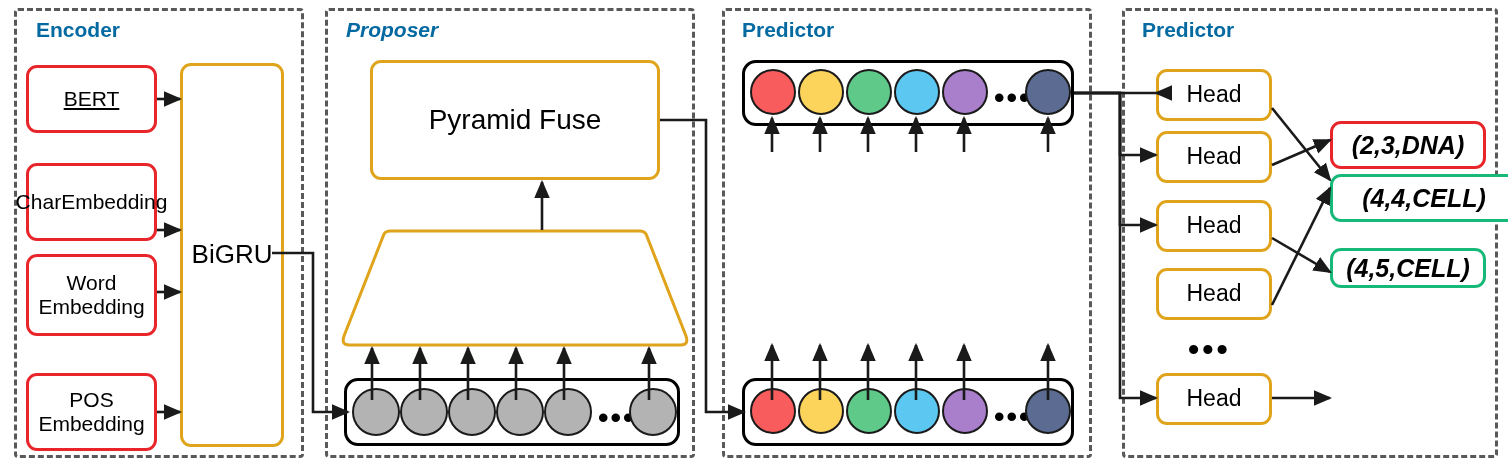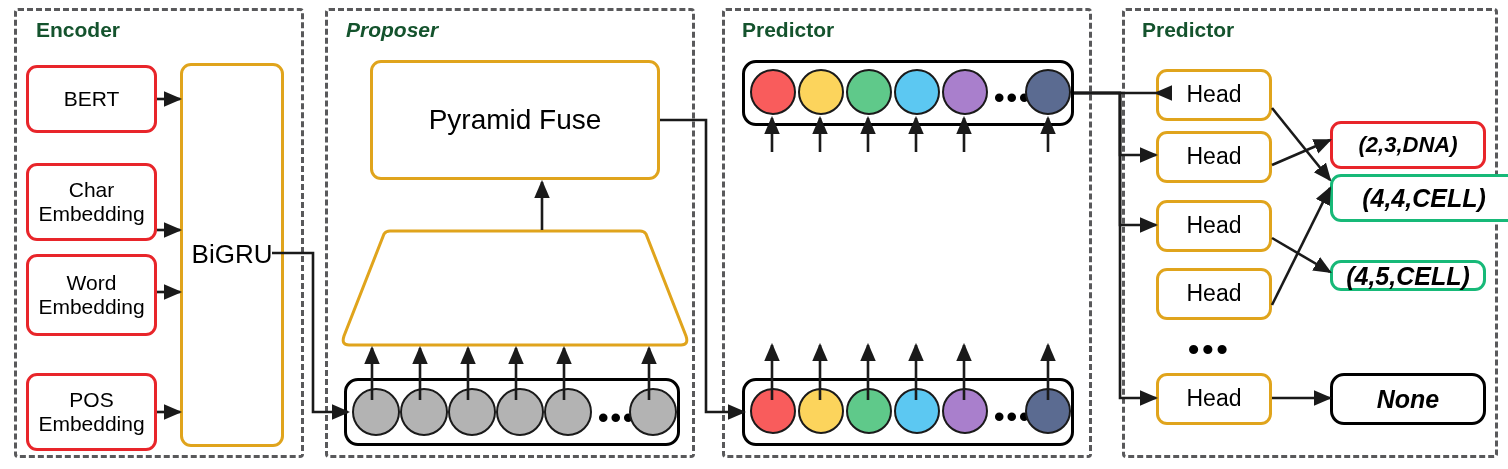--- a/index.html
+++ b/index.html
@@ -31,21 +31,21 @@
     position: absolute;
     border: 3px dashed #59595b;
     border-radius: 4px;
     box-sizing: border-box;
     z-index: 1;
   }
   .group-title {
     position: absolute;
     font-size: 21px;
     font-weight: bold;
-    color: #14532d;
+    color: #0369a1;
     white-space: nowrap;
     z-index: 6;
   }
 
   
   .node {
     position: absolute;
     box-sizing: border-box;
     background: #ffffff;
     display: flex;
@@ -143,25 +143,25 @@
       <path d="M1272,165 L1330,140"></path>
       <path d="M1272,238 L1330,272"></path>
       <path d="M1272,305 L1330,188"></path>
       <path d="M1272,398 L1330,398"></path>
     </g>
   </svg>
 
   <div class="group" style="left:14px; top:8px; width:290px; height:450px;"></div>
   <div class="group-title" style="left:36px; top:18px;">Encoder</div>
 
-  <div class="node n-red" style="left:26px; top:65px; width:131px; height:68px; font-size:21px;">
+  <div class="node n-red" style="left:26px; top:65px; width:131px; height:68px; font-size:21px;text-decoration:underline;">
     <span>BERT</span>
   </div>
 
-  <div class="node n-red" style="left:26px; top:163px; width:131px; height:78px; font-size:21px; flex-direction:column;">
+  <div class="node n-red" style="left:26px; top:163px; width:131px; height:78px; font-size:21px; flex-direction:row;">
     <span>Char</span>
     <span>Embedding</span>
   </div>
 
   <div class="node n-red" style="left:26px; top:254px; width:131px; height:82px; font-size:21px; flex-direction:column;">
     <span>Word</span>
     <span>Embedding</span>
   </div>
 
   <div class="node n-red" style="left:26px; top:373px; width:131px; height:78px; font-size:21px; flex-direction:column;">
@@ -228,26 +228,23 @@
     <span>Head</span>
   </div>
   <div class="node n-gold" style="left:1156px; top:268px; width:116px; height:52px; font-size:23px;">
     <span>Head</span>
   </div>
   <div class="vdots" style="left:1188px; top:333px;">•••</div>
   <div class="node n-gold" style="left:1156px; top:373px; width:116px; height:52px; font-size:23px;">
     <span>Head</span>
   </div>
 
-  <div class="node n-red italic" style="left:1330px; top:121px; width:156px; height:48px; font-size:22px;">
+  <div class="node n-red italic" style="left:1330px; top:121px; width:156px; height:48px; font-size:25px;">
     <span>(2,3,DNA)</span>
   </div>
   <div class="node n-green italic" style="left:1330px; top:174px; width:188px; height:48px; font-size:25px;">
     <span>(4,4,CELL)</span>
   </div>
-  <div class="node n-green italic" style="left:1330px; top:248px; width:156px; height:31px; font-size:25px;margin-top:12px;">
+  <div class="node n-green italic" style="left:1330px; top:248px; width:156px; height:40px; font-size:25px;">
     <span>(4,5,CELL)</span>
   </div>
-  <div class="node n-black italic" style="left:1330px; top:373px; width:156px; height:52px; font-size:25px;">
-    <span>None</span>
-  </div>
 
 </div>
 
 </body></html>

